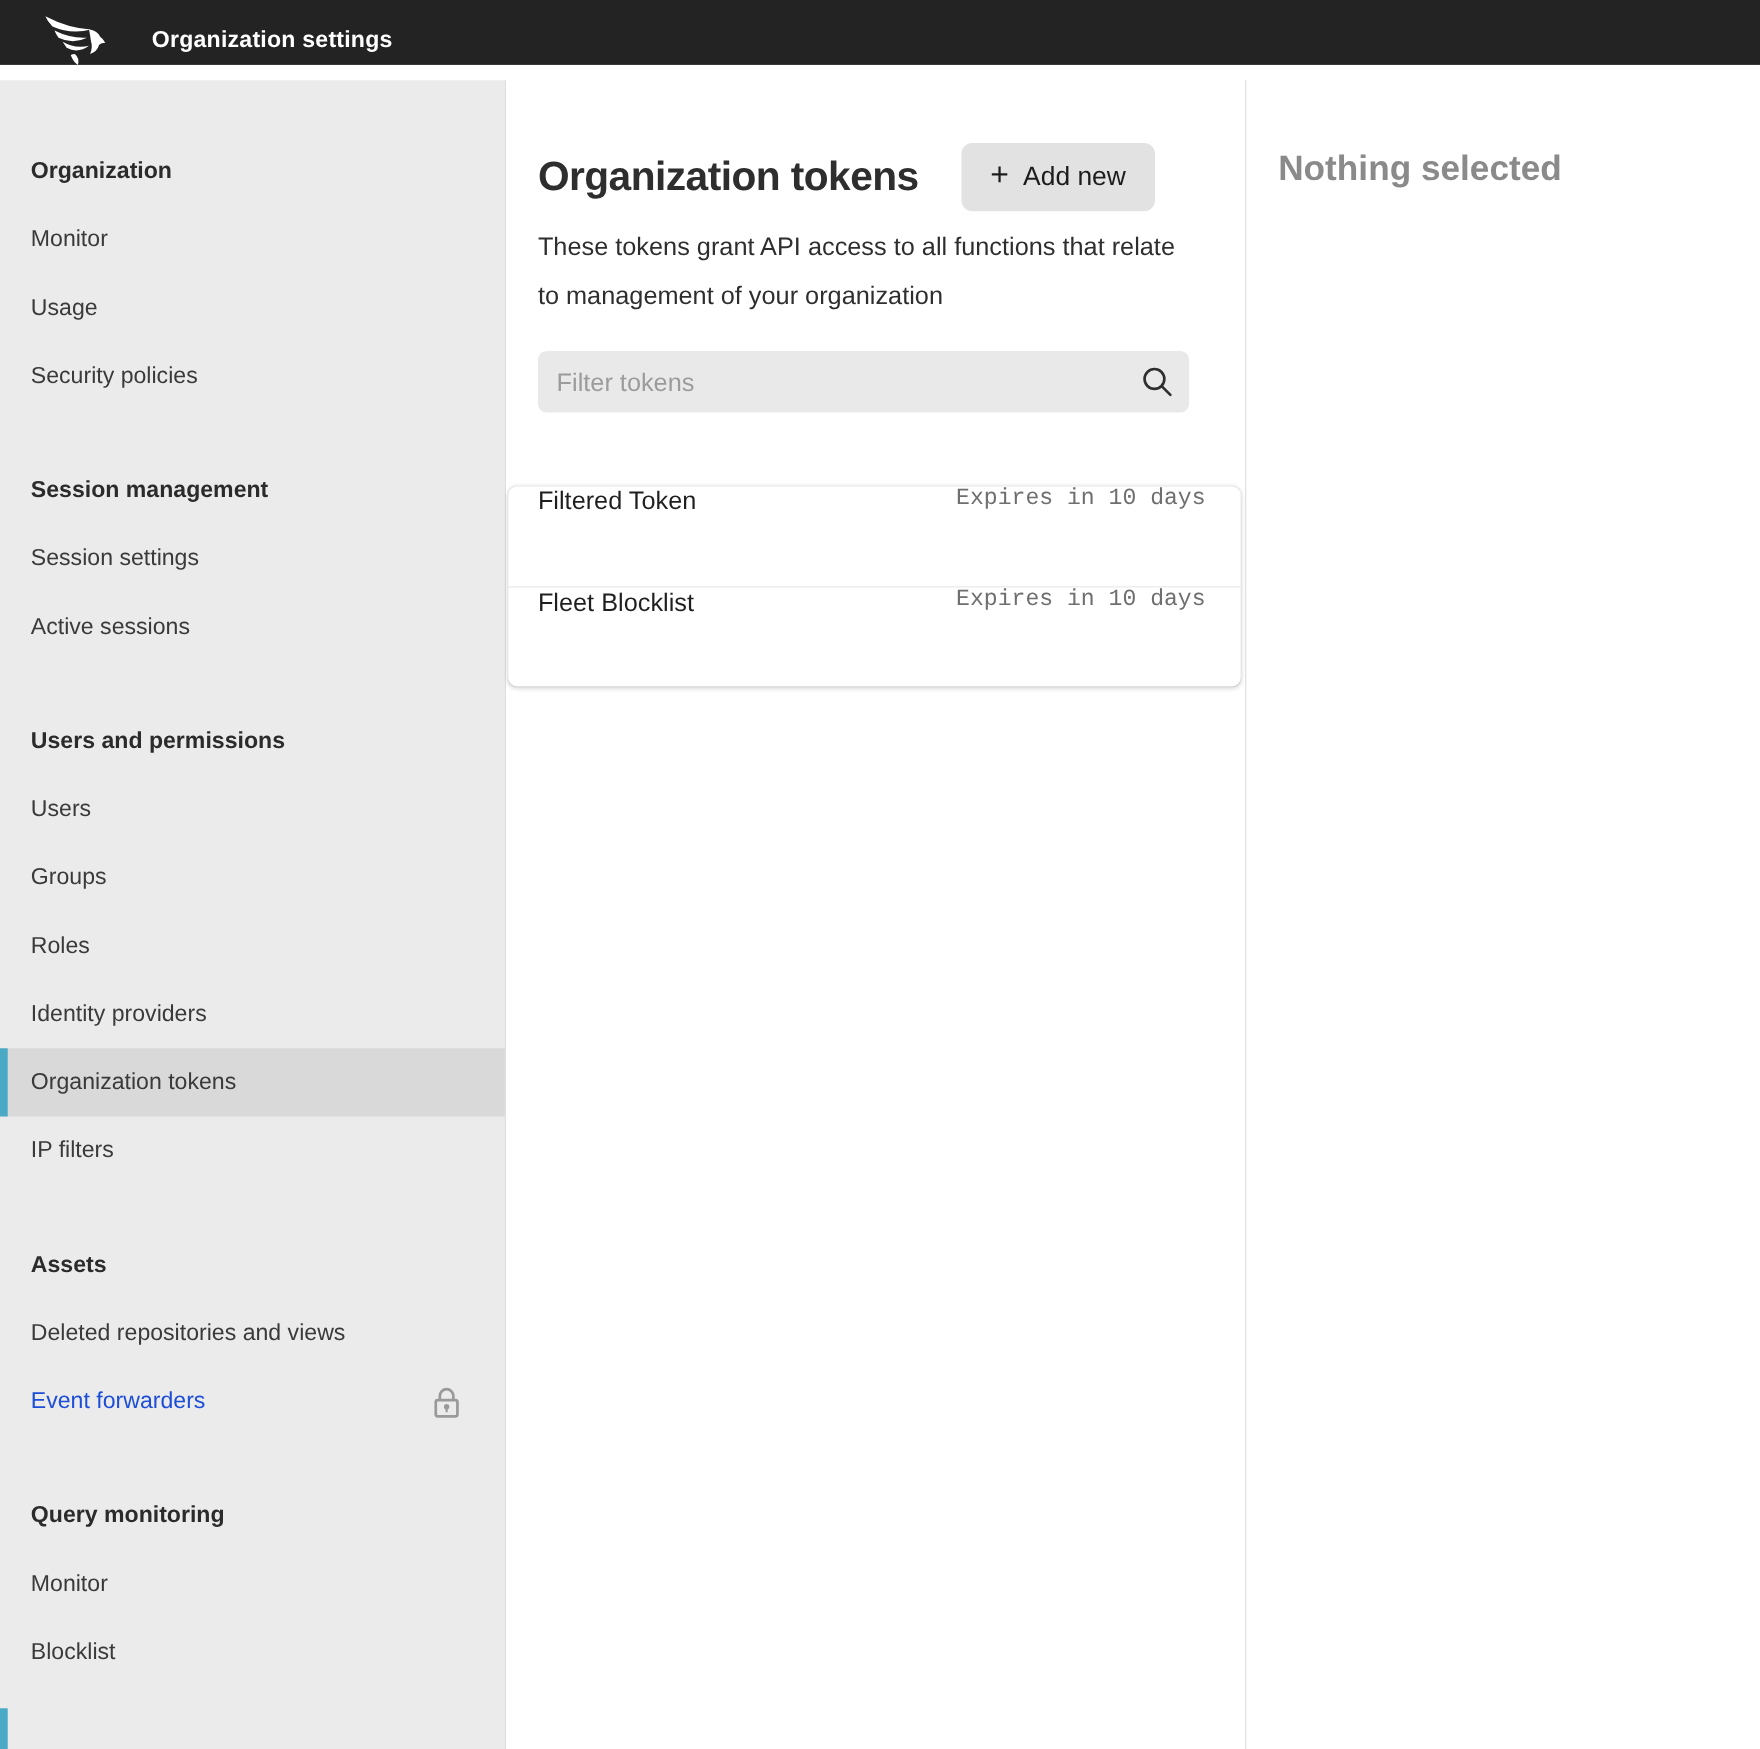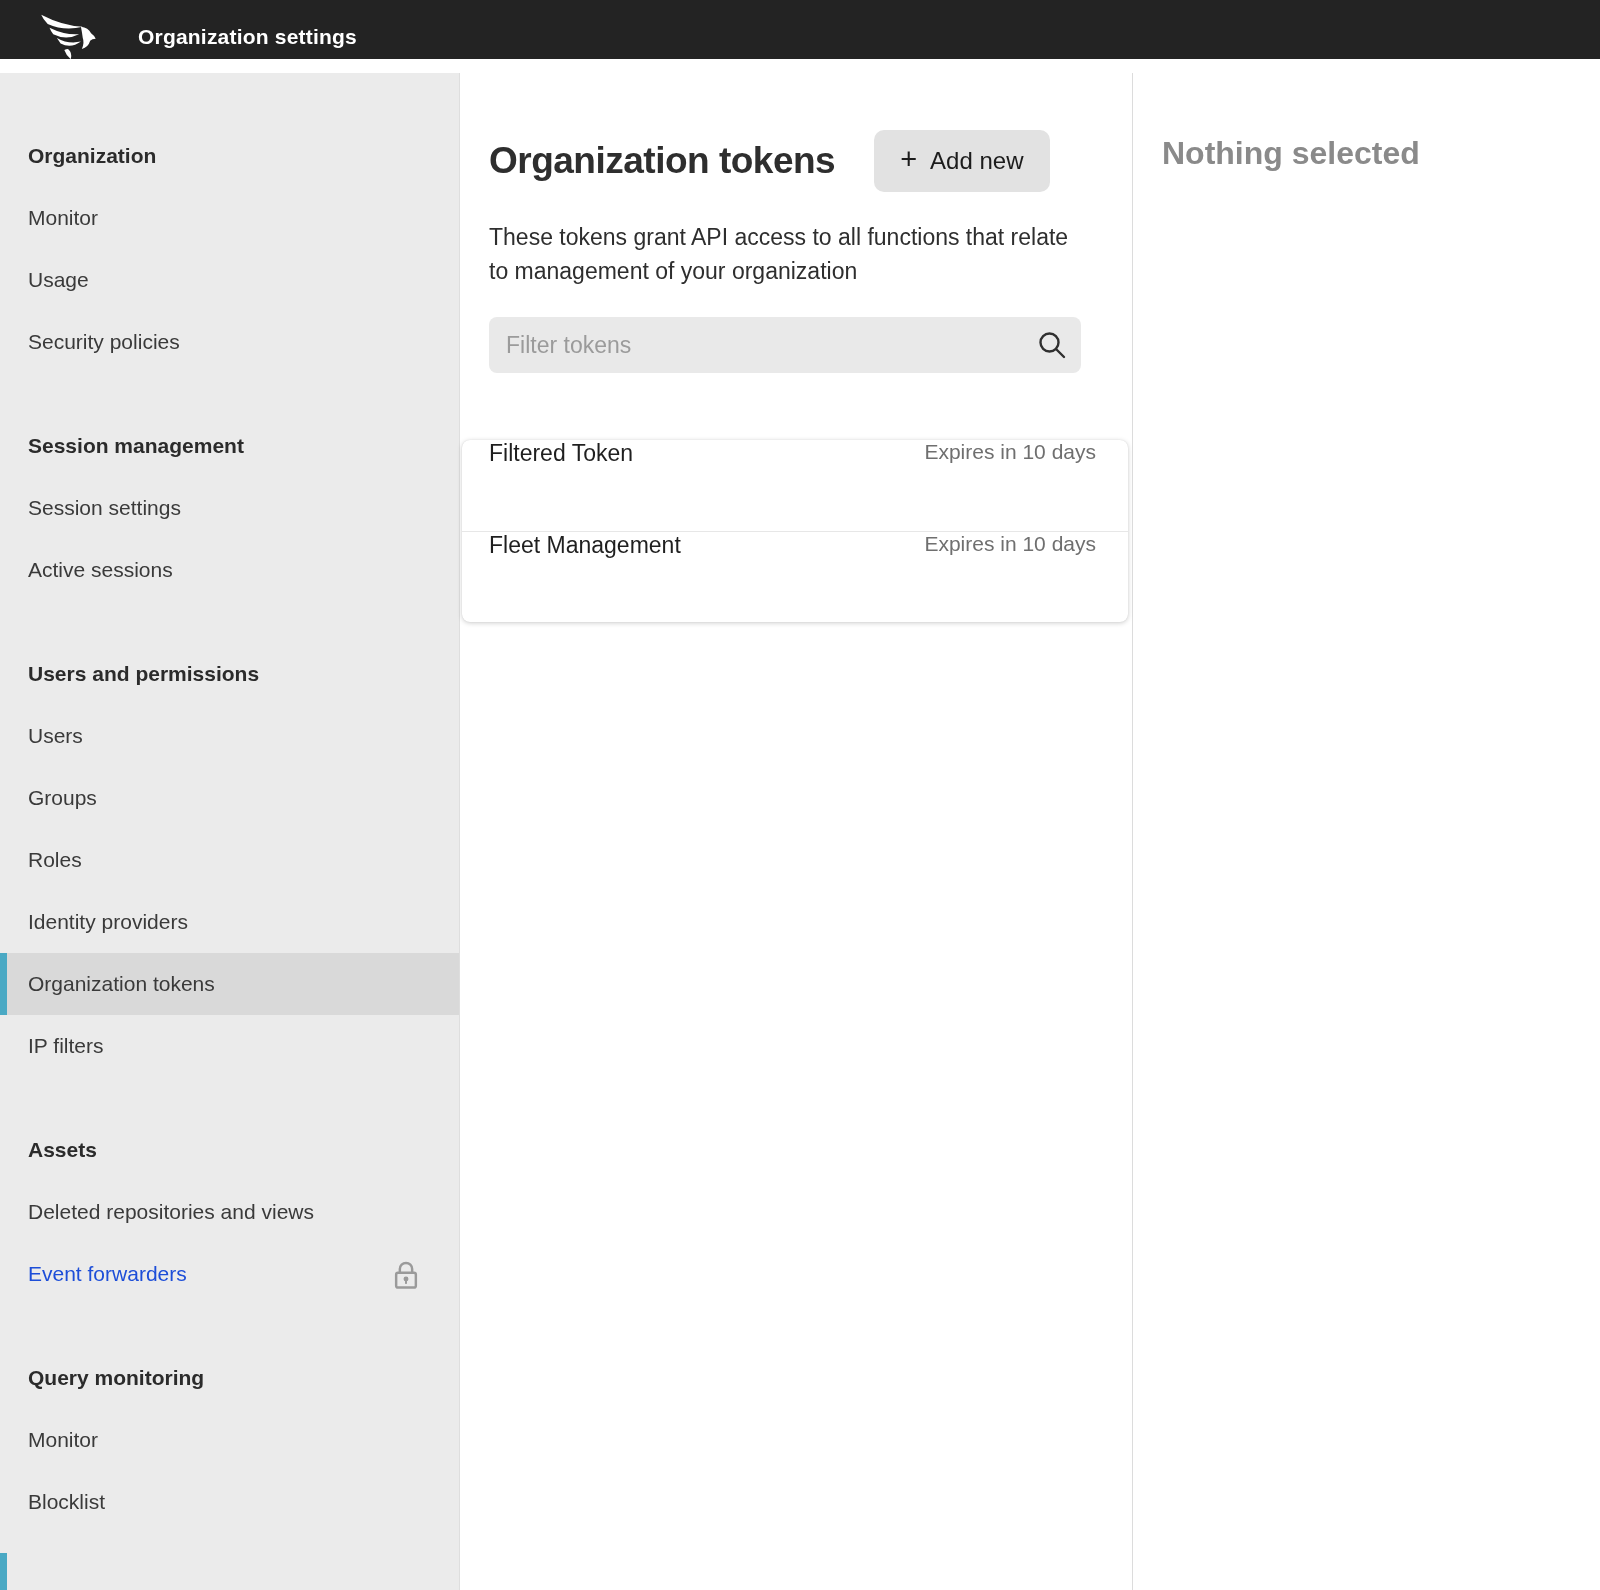--- a/index.html
+++ b/index.html
@@ -57,41 +57,41 @@
   .page-title{
     margin:0;font-size:37px;line-height:62px;font-weight:700;color:#2e2e2e;letter-spacing:-.5px;
   }
   .add-btn{
     margin-left:39px;height:62px;padding:0 26px;border:none;border-radius:10px;
     background:#e2e2e2;display:flex;align-items:center;gap:13px;
     font-family:inherit;font-size:24px;color:#1c1c1c;cursor:pointer;
   }
   .add-btn .plus{font-size:29px;font-weight:400;line-height:1;margin-top:-3px;}
   .desc{
-    margin-top:28px;max-width:585px;font-size:23px;line-height:34px;color:#2e2e2e;
+    margin-top:10px;max-width:585px;font-size:23px;line-height:44px;color:#2e2e2e;
   }
   .filter-wrap{margin-top:29px;position:relative;width:592px;height:56px;}
   .filter-input{
     width:100%;height:100%;border:none;border-radius:8px;background:#e9e9e9;
     padding:0 52px 0 17px;font-family:inherit;font-size:23px;color:#333;outline:none;
   }
   .filter-input::placeholder{color:#9b9b9b;}
   .search-icon{position:absolute;right:14px;top:13px;width:30px;height:30px;}
 
   .token-card{
     margin:67px 0 0 2px;width:666px;background:#ffffff;border-radius:8px;
     box-shadow:0 1px 5px rgba(0,0,0,.20), 0 0 1px rgba(0,0,0,.12);
   }
   .token-row{
     height:91px;display:flex;align-items:flex-start;justify-content:space-between;
     padding:0 32px 0 27px;cursor:pointer;
   }
   .token-row + .token-row{border-top:1px solid #e7e7e7;}
   .token-name{font-size:23px;color:#1f1f1f;}
-  .token-expiry{font-size:21px;color:#6f6f6f;}
+  .token-expiry{font-size:21px;color:#6f6f6f;font-family:Liberation Mono, monospace;}
 
   
   .detail-panel{
     position:absolute;left:1134px;top:73px;width:466px;height:1517px;
     background:#ffffff;padding:62px 0 0 28px;
   }
   .empty-state{font-size:32px;font-weight:700;color:#8a8a8a;}
 
   
   .scroll-thumb{
@@ -172,21 +172,21 @@
       </svg>
     </div>
   </div>
 
   <div class="token-card">
     <div class="token-row">
       <span class="token-name">Filtered Token</span>
       <span class="token-expiry">Expires in 10 days</span>
     </div>
     <div class="token-row">
-      <span class="token-name">Fleet Management</span>
+      <span class="token-name">Fleet Blocklist</span>
       <span class="token-expiry">Expires in 10 days</span>
     </div>
   </div>
 </section>
 
 <section class="detail-panel">
   <div class="empty-state">Nothing selected</div>
 </section>
 
 <div class="scroll-thumb"></div>

